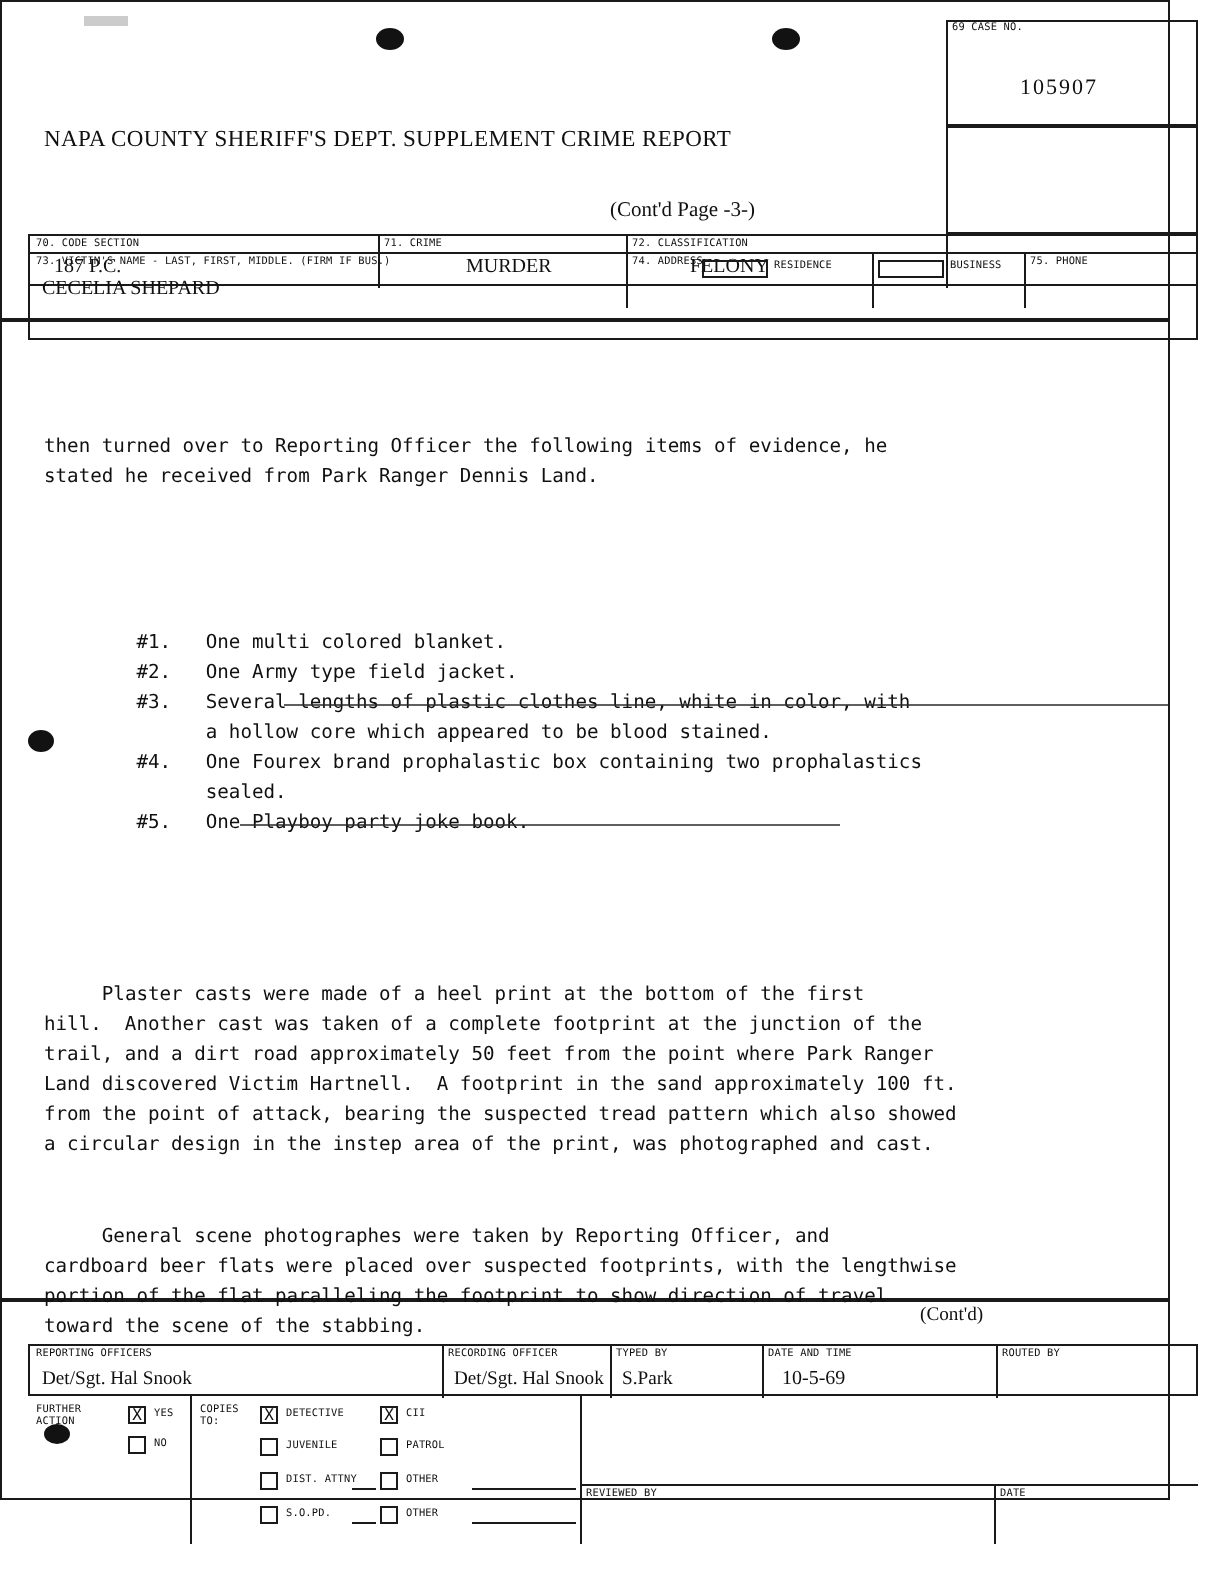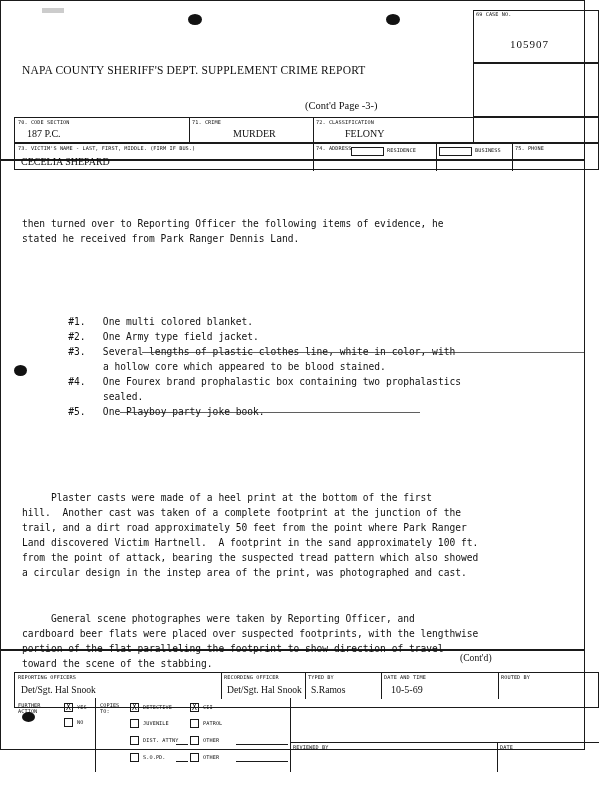--- a/index.html
+++ b/index.html
@@ -28,34 +28,34 @@
   #case-lbl{left:476px;top:12px;}
   #case-no{left:510px;top:38px;font-size:11px;letter-spacing:1px;}
 
   #case-cell2{left:473px;top:63px;width:126px;height:54px;}
 
   #title{left:22px;top:64px;font-size:11.5px;letter-spacing:.2px;}
   #contd{left:305px;top:100px;font-size:10.5px;}
 
   #row2{left:14px;top:117px;width:585px;height:26px;}
   #row2 .sep{position:absolute;top:0;width:1px;height:26px;background:#1a1a1a;}
-  #row3{left:14px;top:143px;width:585px;height:27px;}
+  #row3{left:14px;top:126px;width:585px;height:44px;}
   #row3 .sep{position:absolute;top:0;width:1px;height:27px;background:#1a1a1a;}
 
   
   .tinybox{position:absolute;width:33px;height:9px;border:1px solid #1a1a1a;box-sizing:border-box;}
 
   
   #body-outer{left:14px;top:176px;width:585px;height:490px;border:1px solid #1a1a1a;box-sizing:border-box;}
   #narr{position:absolute;left:22px;top:186px;width:573px;font-size:9.6px;line-height:15.1px;letter-spacing:0px;white-space:pre-wrap;}
   #narr .p{display:block;}
 
   
   #ft-outer{left:14px;top:672px;width:585px;height:100px;border:1px solid #1a1a1a;box-sizing:border-box;}
-  #ft-row1{left:14px;top:672px;width:585px;height:36px;}
+  #ft-row1{left:14px;top:672px;width:585px;height:26px;}
   #ft-row1 .sep{position:absolute;top:0;width:1px;height:26px;background:#1a1a1a;}
   #ft-col-a{position:absolute;left:290px;top:698px;width:1px;height:74px;background:#1a1a1a;}
   #rev-sep{position:absolute;left:290px;top:742px;width:309px;height:1px;background:#1a1a1a;}
   #rev-col{position:absolute;left:497px;top:742px;width:1px;height:30px;background:#1a1a1a;}
 
   .ckbox{position:absolute;width:9px;height:9px;border:1px solid #1a1a1a;box-sizing:border-box;font-size:8px;line-height:8px;text-align:center;}
   .ul{position:absolute;height:1px;background:#1a1a1a;}
 
   .strike{position:absolute;height:1px;background:#2a2a2a;opacity:.75;}
   .vsep{position:absolute;width:1px;background:#1a1a1a;}
@@ -153,21 +153,21 @@
     <div class="sep" style="left:366px;"></div>
     <div class="sep" style="left:483px;"></div>
 
     <div class="abs lbl" style="left:3px;top:2px;">REPORTING OFFICERS</div>
     <div class="abs mono" style="left:6px;top:11px;font-size:9.6px;">Det/Sgt. Hal Snook</div>
 
     <div class="abs lbl" style="left:209px;top:2px;">RECORDING OFFICER</div>
     <div class="abs mono" style="left:212px;top:11px;font-size:9.6px;">Det/Sgt. Hal Snook</div>
 
     <div class="abs lbl" style="left:293px;top:2px;">TYPED BY</div>
-    <div class="abs mono" style="left:296px;top:11px;font-size:9.6px;">S.Ramos</div>
+    <div class="abs mono" style="left:296px;top:11px;font-size:9.6px;">S.Park</div>
 
     <div class="abs lbl" style="left:369px;top:2px;">DATE AND TIME</div>
     <div class="abs mono" style="left:376px;top:11px;font-size:10px;">10-5-69</div>
 
     <div class="abs lbl" style="left:486px;top:2px;">ROUTED BY</div>
   </div>
 
   <div id="ft-col-a"></div>
   <div id="rev-sep"></div>
   <div id="rev-col"></div>

